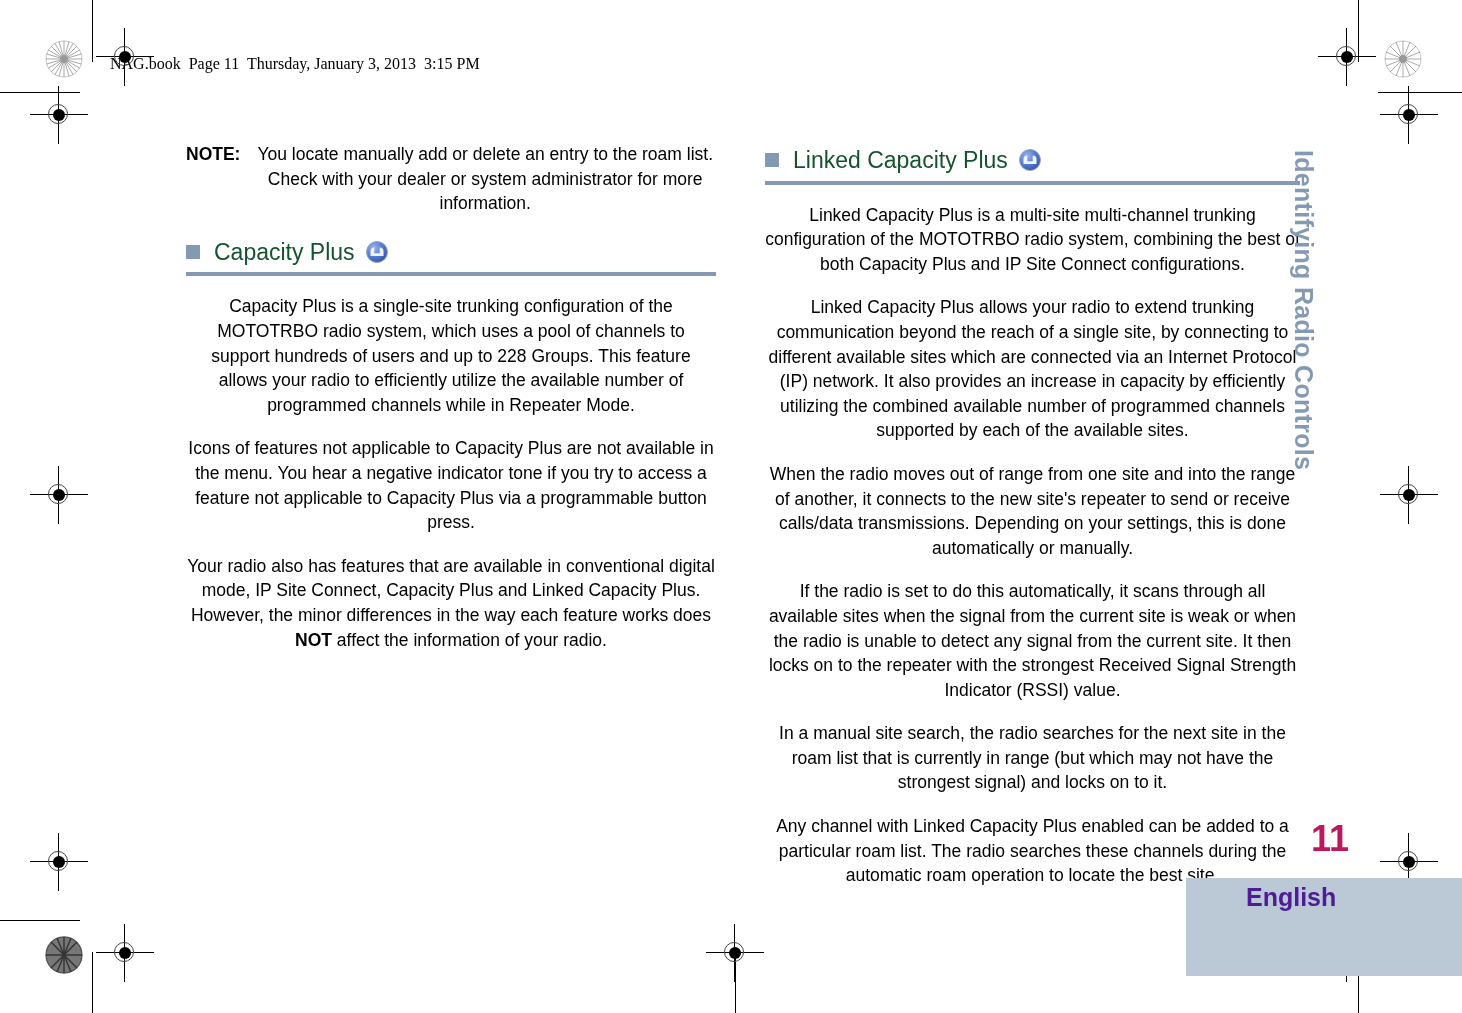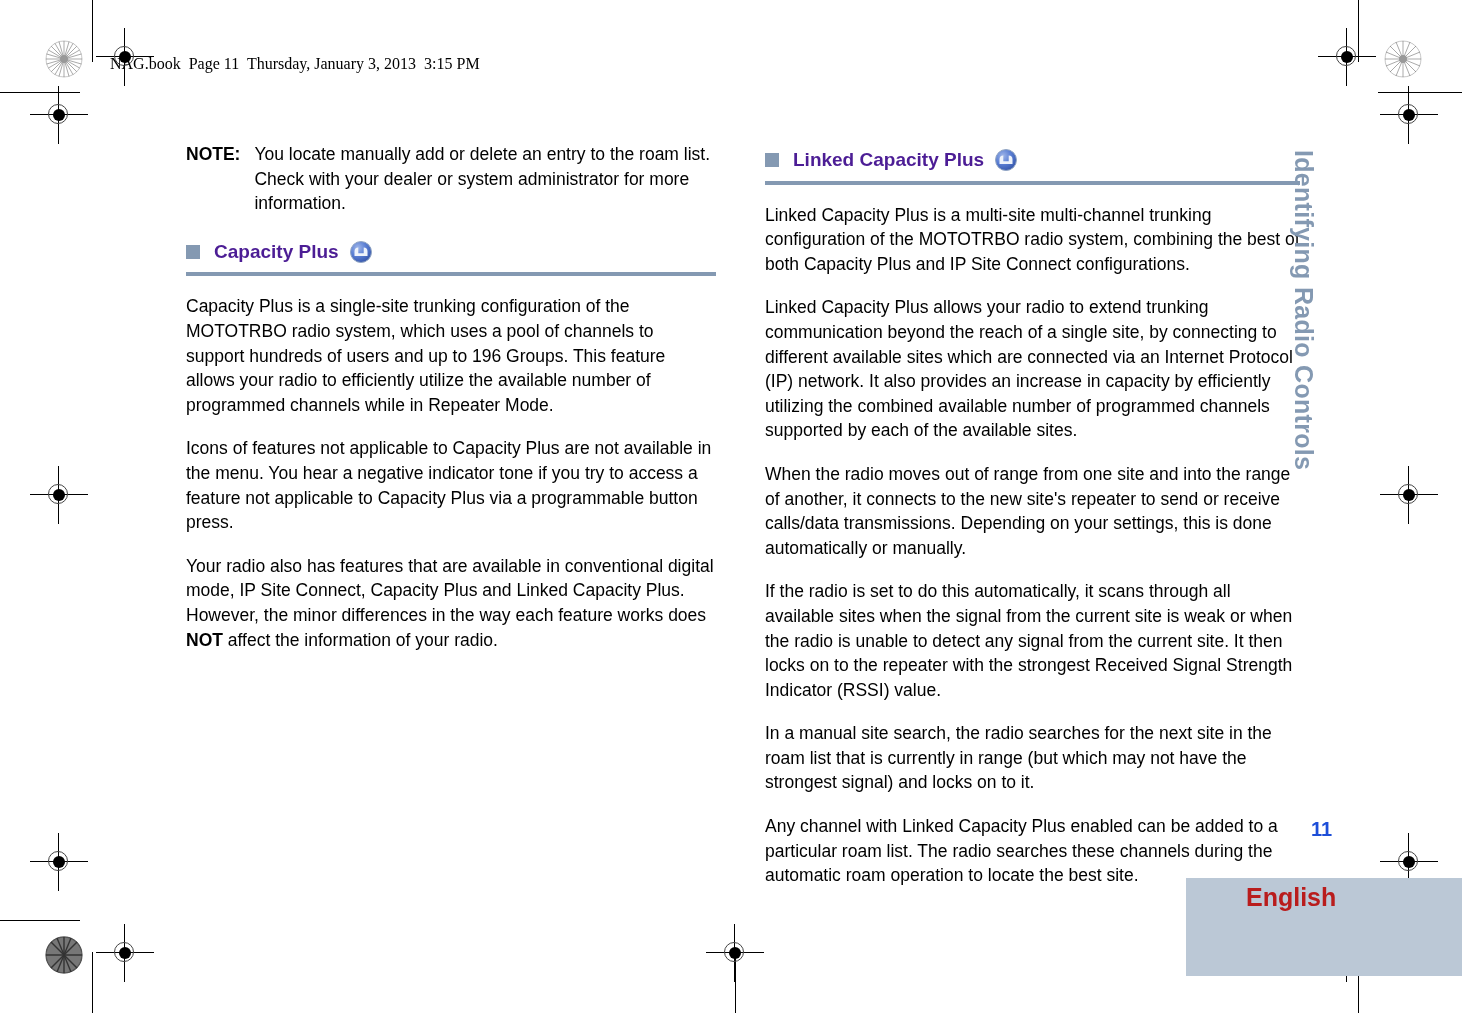--- a/index.html
+++ b/index.html
@@ -71,20 +71,21 @@
     white-space: pre;
     text-align: right;
   }
 
   .column {
     position: absolute;
     width: 530px;
     font-size: 17.5px;
     line-height: 24.6px;
     color: #000;
+    text-align: center;
   }
   .col-left { left: 186px; top: 142px; }
   .col-right { left: 765px; top: 142px; width: 535px; }
 
   .note {
     display: flex;
     margin-bottom: 24px;
   }
   .note-label {
     font-weight: bold;
@@ -99,23 +100,23 @@
     margin-top: 6px;
   }
   .sec-bullet {
     width: 14px;
     height: 14px;
     background: #8499b2;
     flex: 0 0 auto;
     margin-right: 14px;
   }
   .sec-title {
-    font-size: 19px;
-    font-weight: bold;
-    color: #4c1d95;
+    font-size: 23px;
+    font-weight: normal;
+    color: #14532d;
     letter-spacing: 0px;
   }
   .sec-icon {
     margin-left: 10px;
     width: 24px;
     height: 24px;
     display: inline-block;
     flex: 0 0 auto;
   }
   .sec-rule {
@@ -142,40 +143,40 @@
     font-weight: bold;
     color: #8499b2;
     white-space: nowrap;
     letter-spacing: 0.3px;
   }
 
   .page-number {
     position: absolute;
     left: 1311px;
     top: 818px;
-    font-size: 20px;
+    font-size: 36px;
     font-weight: bold;
-    color: #1d4ed8;
+    color: #be185d;
   }
 
   .lang-box {
     position: absolute;
     left: 1186px;
     top: 878px;
     width: 276px;
     height: 98px;
     background: #bbc8d6;
   }
   .lang-label {
     position: absolute;
     left: 1246px;
     top: 883px;
     font-size: 25px;
     font-weight: bold;
-    color: #b91c1c;
+    color: #4c1d95;
   }
 </style>
 </head>
 <body>
 
 <div class="crop-line" style="left:92px; top:0px; width:1px; height:62px;"></div>
 <div class="crop-line" style="left:0px; top:92px; width:80px; height:1px;"></div>
 <div class="crop-line" style="left:1358px; top:0px; width:1px; height:62px;"></div>
 <div class="crop-line" style="left:1378px; top:92px; width:84px; height:1px;"></div>
 <div class="crop-line" style="left:92px; top:952px; width:1px; height:61px;"></div>
@@ -349,21 +350,21 @@
             <stop offset="100%" stop-color="#2a4a9e"></stop>
           </radialGradient>
         </defs>
         <circle cx="12" cy="12" r="10.5" fill="url(#g1)" stroke="#93a7c4" stroke-width="1"></circle>
         <path d="M5.5 16 L5.5 11.5 Q5.5 7.5 9.3 7.5 L9.3 13.2 L14.7 13.2 L14.7 7.5 Q18.5 7.5 18.5 11.5 L18.5 16 Z" fill="#eef3fb"></path>
       </svg>
     </span>
   </div>
   <div class="sec-rule"></div>
 
-  <p class="para">Capacity Plus is a single-site trunking configuration of the MOTOTRBO radio system, which uses a pool of channels to support hundreds of users and up to 196 Groups. This feature allows your radio to efficiently utilize the available number of programmed channels while in Repeater Mode.</p>
+  <p class="para">Capacity Plus is a single-site trunking configuration of the MOTOTRBO radio system, which uses a pool of channels to support hundreds of users and up to 228 Groups. This feature allows your radio to efficiently utilize the available number of programmed channels while in Repeater Mode.</p>
   <p class="para">Icons of features not applicable to Capacity Plus are not available in the menu. You hear a negative indicator tone if you try to access a feature not applicable to Capacity Plus via a programmable button press.</p>
   <p class="para"><span>Your radio also has features that are available in conventional digital mode, IP Site Connect, Capacity Plus and Linked Capacity Plus. However, the minor differences in the way each feature works does </span><span class="bold-inline">NOT</span><span> affect the information of your radio.</span></p>
 </div>
 
 <div class="column col-right">
 
   <div class="sec-heading">
     <span class="sec-bullet"></span>
     <span class="sec-title">Linked Capacity Plus</span>
     <span class="sec-icon">

